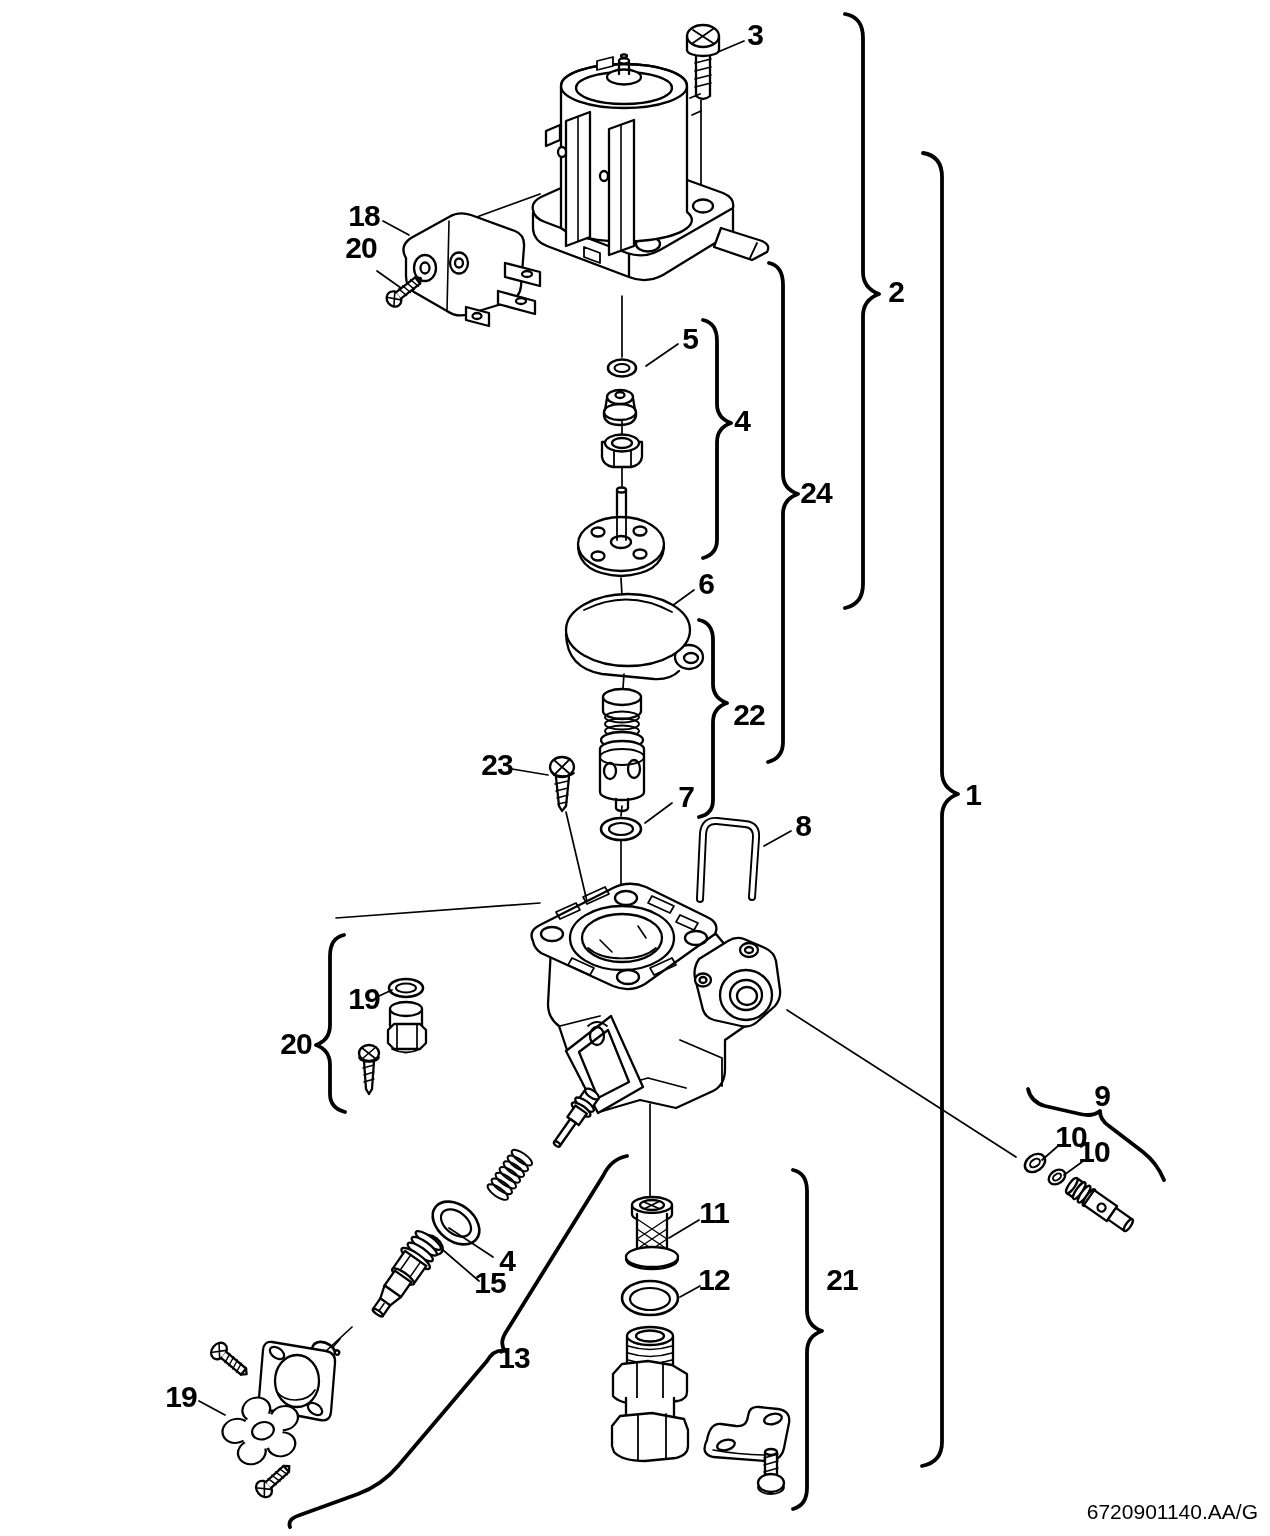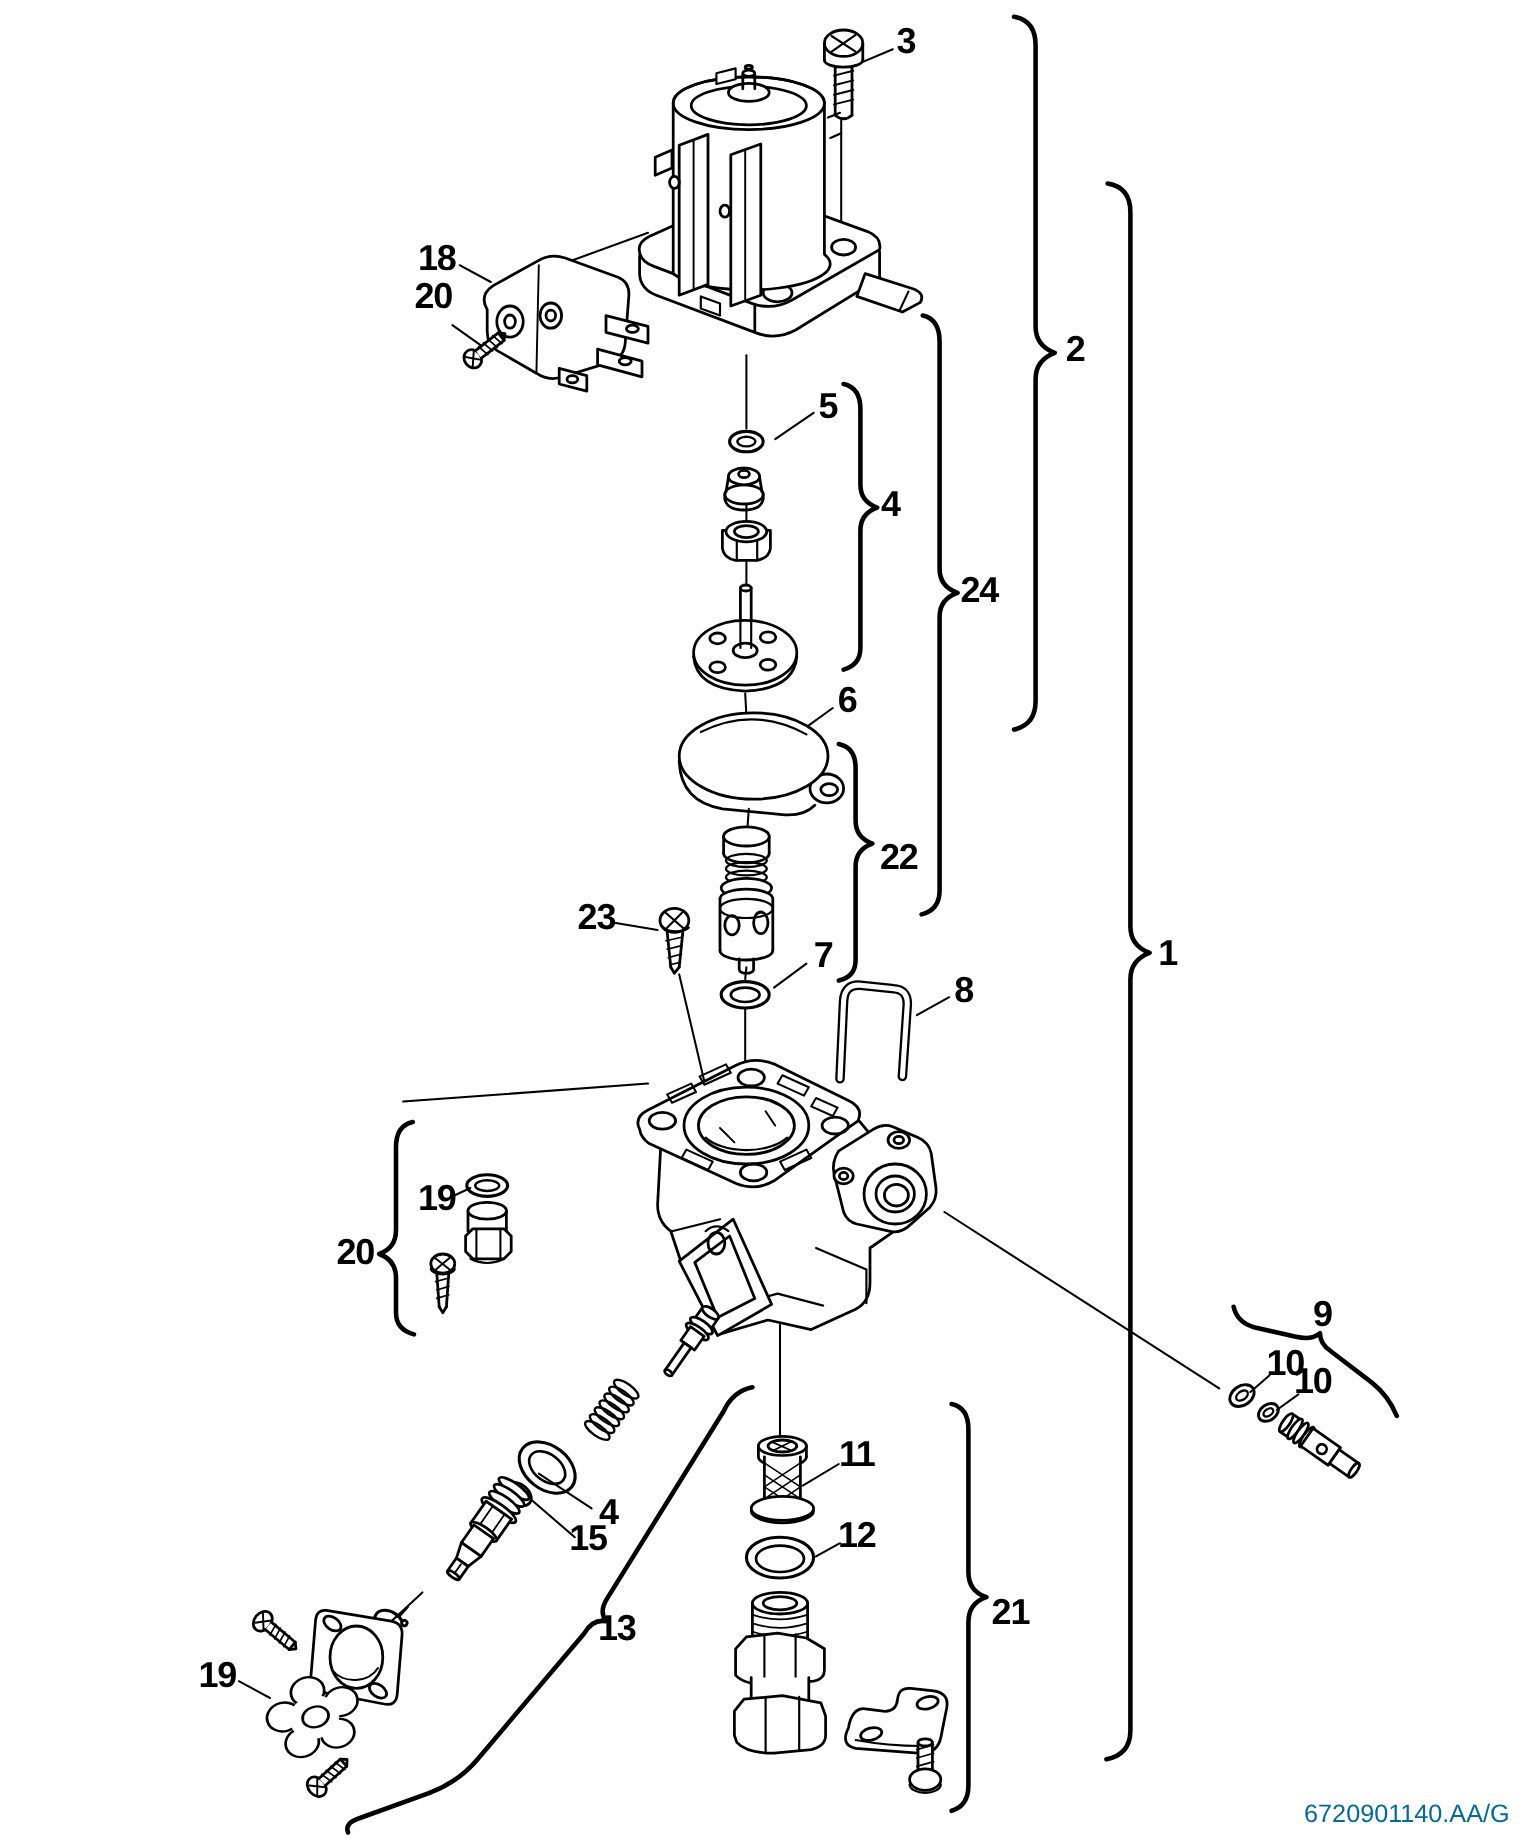--- a/index.html
+++ b/index.html
@@ -3,21 +3,21 @@
 <meta charset="utf-8">
 <style>
   html,body{margin:0;padding:0;background:#fff;}
   .canvas{position:relative;width:1270px;height:1536px;background:#fff;overflow:hidden;
           font-family:"Liberation Sans",sans-serif;}
   .art{position:absolute;left:0;top:0;}
   .callout{position:absolute;transform:translate(-50%,-50%);
            font:700 30px "Liberation Sans",sans-serif;color:#000;letter-spacing:-1px;
            white-space:nowrap;user-select:none;}
   .doc-number{position:absolute;right:12px;top:1500px;
-              font:400 21px "Liberation Sans",sans-serif;color:#0369a1;}
+              font:400 21px "Liberation Sans",sans-serif;color:#000000;}
   svg *{vector-effect:none;}
 </style>
 </head>
 <body>
 
 <div class="canvas">
 
 <svg class="art" width="1270" height="1536" viewBox="0 0 1270 1536" fill="none" stroke="#000" stroke-width="2.3" stroke-linecap="round" stroke-linejoin="round">
 
   <g stroke-width="3.8">
@@ -434,20 +434,20 @@
 <span class="callout" style="left:714px;top:1213px">11</span>
 <span class="callout" style="left:714px;top:1280px">12</span>
 <span class="callout" style="left:514px;top:1358px">13</span>
 <span class="callout" style="left:507px;top:1261px">4</span>
 <span class="callout" style="left:490px;top:1283px">15</span>
 <span class="callout" style="left:181px;top:1397px">19</span>
 <span class="callout" style="left:296px;top:1044px">20</span>
 <span class="callout" style="left:364px;top:999px">19</span>
 <span class="callout" style="left:364px;top:216px">18</span>
 <span class="callout" style="left:361px;top:248px">20</span>
-<span class="callout" style="left:842px;top:1344px">21</span>
+<span class="callout" style="left:842px;top:1280px">21</span>
 <span class="callout" style="left:749px;top:715px">22</span>
 <span class="callout" style="left:497px;top:765px">23</span>
 <span class="callout" style="left:816px;top:493px">24</span>
 
 <div class="doc-number">6720901140.AA/G</div>
 
 </div>
 
 </body></html>

